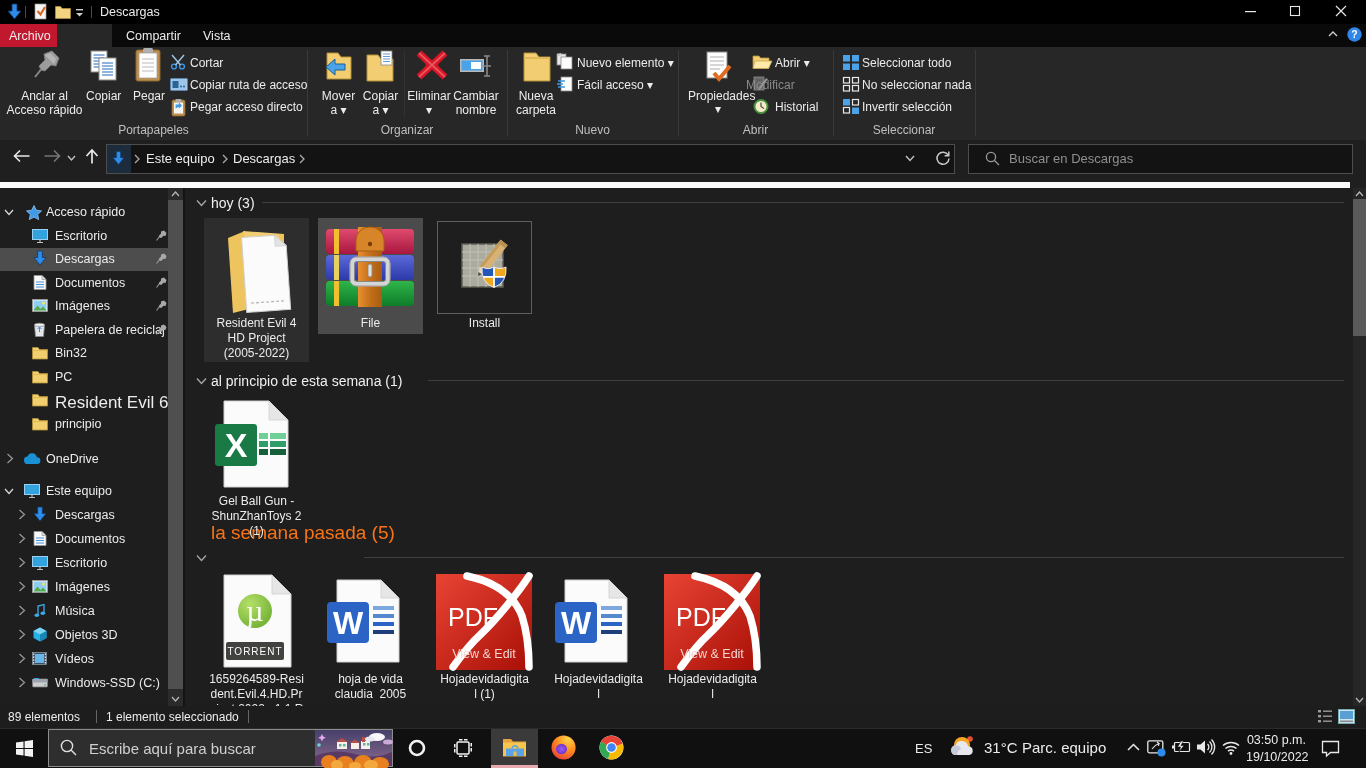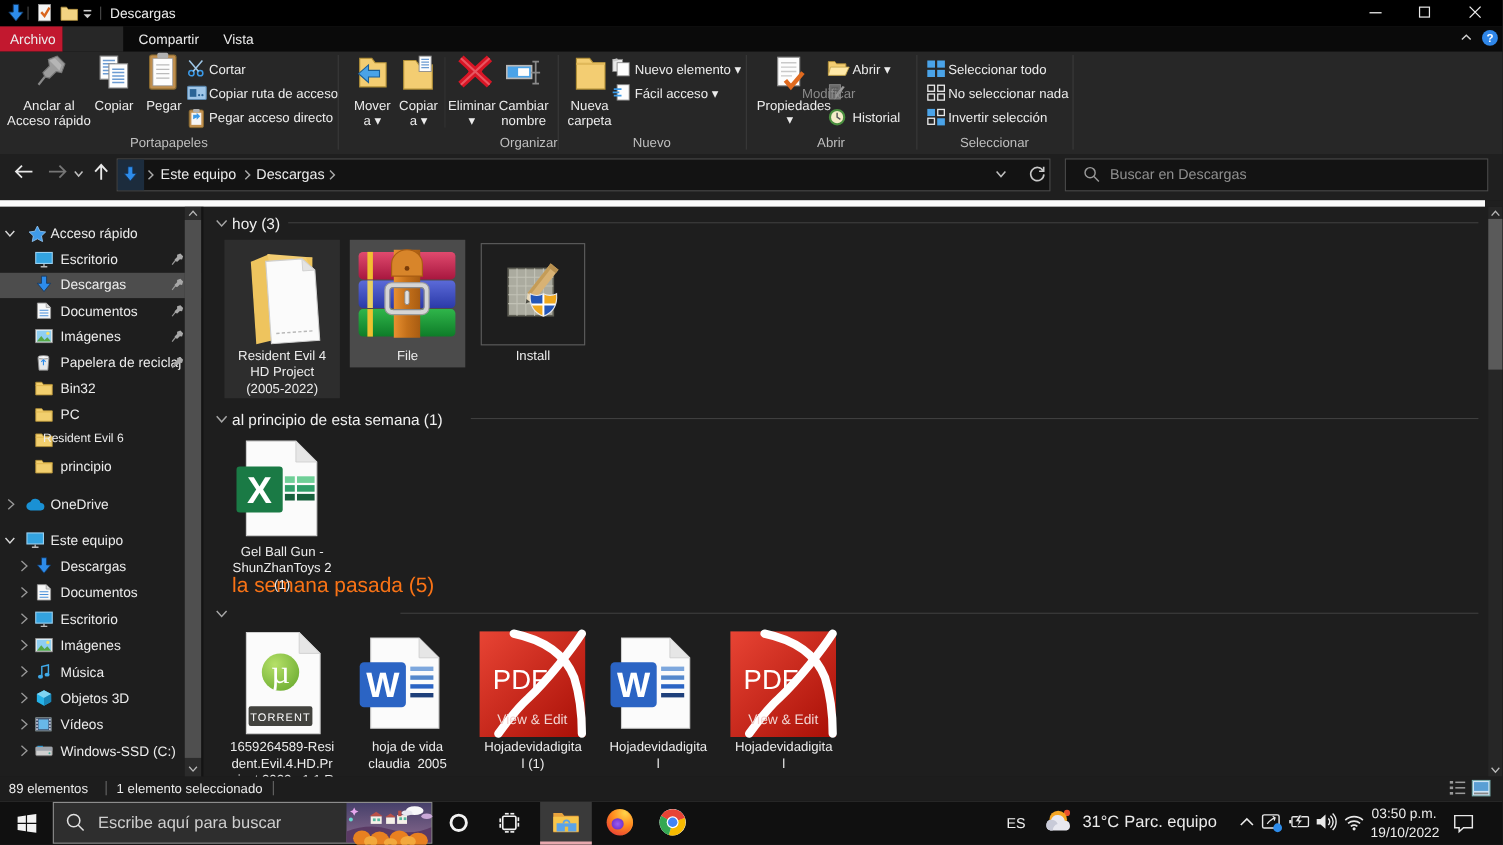--- a/index.html
+++ b/index.html
@@ -130,21 +130,21 @@
 <path d="M3 3 L29 27 M29 3 L3 27" stroke="#e85560" stroke-width="2"></path>
     </svg>
 <div class="tx ctr" style="left:404px;top:89px;width:50px">Eliminar<br>▾</div>
 <svg class="a" style="left:459px;top:54px" width="34" height="24" viewBox="0 0 34 24">
 <rect x="1" y="5" width="24" height="13" fill="#b8b8b8"></rect>
 <rect x="2.5" y="6.5" width="21" height="10" fill="#4aa3e8"></rect>
 <rect x="12" y="8" width="10" height="7" fill="#fdfdfd"></rect>
 <path d="M28 2 v20 M25 2 h6 M25 22 h6 M24 12 h8" stroke="#8a8a8a" stroke-width="1.6" fill="none"></path>
     </svg>
 <div class="tx ctr" style="left:452px;top:89px;width:48px">Cambiar<br>nombre</div>
-<div class="tx" style="left:307px;top:123px;width:200px;text-align:right;color:#bfbfbf">Organizar</div>
+<div class="tx" style="left:307px;top:123px;width:200px;text-align:center;color:#bfbfbf">Organizar</div>
 <div class="a" style="left:507px;top:50px;width:1px;height:86px;background:#3a3a3a"></div>
 
 <svg class="a" style="left:522px;top:50px" width="30" height="32" viewBox="0 0 30 32">
 <path d="M2 3 h12 l3 4 h11 v24 h-26 z" fill="#f3cd72" stroke="#b29037" stroke-width="1"></path>
 <path d="M2 7 h26 v2 h-26 z" fill="#e0b85a"></path>
     </svg>
 <div class="tx ctr" style="left:506px;top:89px;width:60px">Nueva<br>carpeta</div>
 <svg class="a" style="left:556px;top:53px" width="18" height="17" viewBox="0 0 18 17">
 <rect x="1" y="1" width="9" height="11" fill="#e8e8e8" stroke="#888" stroke-width="0.8"></rect>
 <rect x="5" y="4" width="11" height="12" fill="#fdfdfd" stroke="#888" stroke-width="0.8"></rect>
@@ -173,21 +173,21 @@
 <path d="M3 6 h17 l-3.5 7.5 h-15.5 z" fill="#ffe9a8" stroke="#c8a850" stroke-width="0.8"></path>
     </svg>
 <div class="tx" style="left:775px;top:56px">Abrir ▾</div>
 <svg class="a" style="left:753px;top:76px" width="16" height="17" viewBox="0 0 16 17">
 <rect x="1" y="1" width="10" height="13" fill="#6a6a6a" stroke="#8a8a8a" stroke-width="0.8"></rect>
 <g stroke="#555" stroke-width="1">
         <path d="M3 4 h6 M3 6.5 h6 M3 9 h6"></path>
       </g>
 <path d="M15 3 l-6.5 8.5 l-2.8 3.2 l0.8 -4 l6.5 -8.5 z" fill="#9a9a9a"></path>
     </svg>
-<div class="tx" style="left:729px;top:78px;color:#8a8a8a">Modificar</div>
+<div class="tx" style="left:746px;top:78px;color:#8a8a8a">Modificar</div>
 <svg class="a" style="left:753px;top:98px" width="17" height="17" viewBox="0 0 17 17">
 <circle cx="8" cy="8.5" r="6.5" fill="#f5ecc8" stroke="#4a8f3f" stroke-width="2"></circle>
 <path d="M8 4.5 v4 l3 2" stroke="#555" stroke-width="1.3" fill="none"></path>
     </svg>
 <div class="tx" style="left:775px;top:100px">Historial</div>
 <div class="tx" style="left:678px;top:123px;width:155px;text-align:center;color:#bfbfbf">Abrir</div>
 <div class="a" style="left:833px;top:50px;width:1px;height:86px;background:#3a3a3a"></div>
 
 <svg class="a" style="left:843px;top:55px" width="16" height="15" viewBox="0 0 16 15">
 <g fill="#4aa3e8">
@@ -320,21 +320,21 @@
 <div class="tx" style="left:55px;top:346px;font-size:12.5px">Bin32</div>
 <svg class="a" style="left:32px;top:370px" width="16" height="14" viewBox="0 0 16 14">
       <path d="M0.5 1.5 h5.5 l1.5 2 h8 v9.5 h-15 z" fill="#f2cf6e" stroke="#b29037" stroke-width="0.8"></path>
       <path d="M0.5 4.5 h15" stroke="#e3ba52" stroke-width="1"></path>
     </svg>
 <div class="tx" style="left:55px;top:370px;font-size:12.5px">PC</div>
 <svg class="a" style="left:32px;top:393px" width="16" height="14" viewBox="0 0 16 14">
       <path d="M0.5 1.5 h5.5 l1.5 2 h8 v9.5 h-15 z" fill="#f2cf6e" stroke="#b29037" stroke-width="0.8"></path>
       <path d="M0.5 4.5 h15" stroke="#e3ba52" stroke-width="1"></path>
     </svg>
-<div class="tx" style="left:39px;top:393px;font-size:11px">Resident Evil 6</div>
+<div class="tx" style="left:55px;top:393px;font-size:17px">Resident Evil 6</div>
 <svg class="a" style="left:32px;top:417px" width="16" height="14" viewBox="0 0 16 14">
       <path d="M0.5 1.5 h5.5 l1.5 2 h8 v9.5 h-15 z" fill="#f2cf6e" stroke="#b29037" stroke-width="0.8"></path>
       <path d="M0.5 4.5 h15" stroke="#e3ba52" stroke-width="1"></path>
     </svg>
 <div class="tx" style="left:55px;top:417px;font-size:12.5px">principio</div>
 <svg class="a" style="left:155px;top:230px" width="12" height="12" viewBox="0 0 12 12">
 <path d="M5 6 L1.5 10.5" stroke="#9a9a9a" stroke-width="1.1" fill="none"></path>
 <path d="M6 1.5 l3 -1 l2.5 2.5 l-1 3 l-2 -0.3 l-2.3 2.3 l-1.7 -0.4 l-0.8 -1.7 l2.3 -2.3 z" fill="#a8a8a8"></path>
     </svg>
 <svg class="a" style="left:155px;top:253px" width="12" height="12" viewBox="0 0 12 12">

